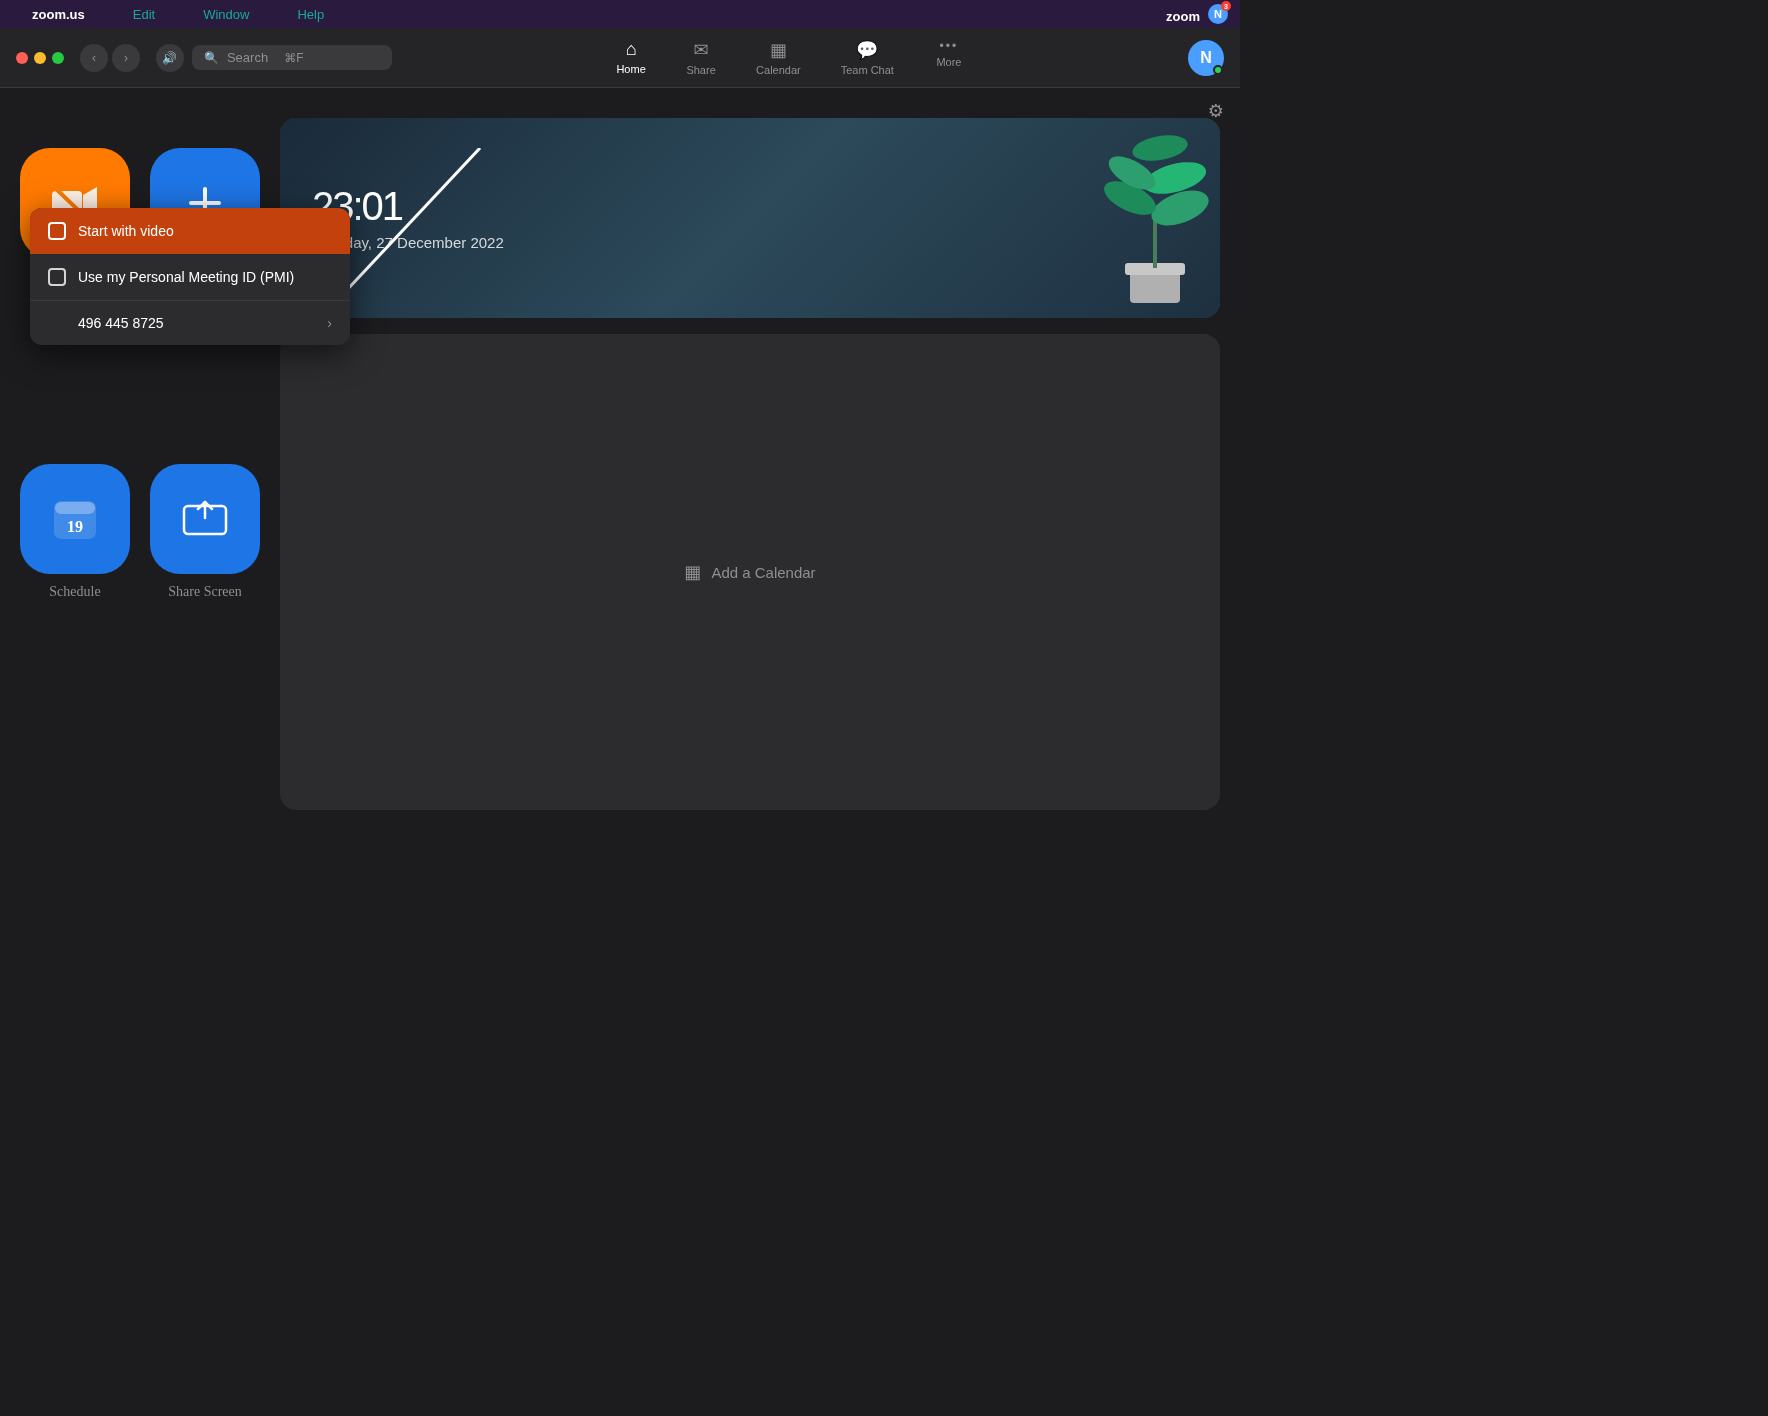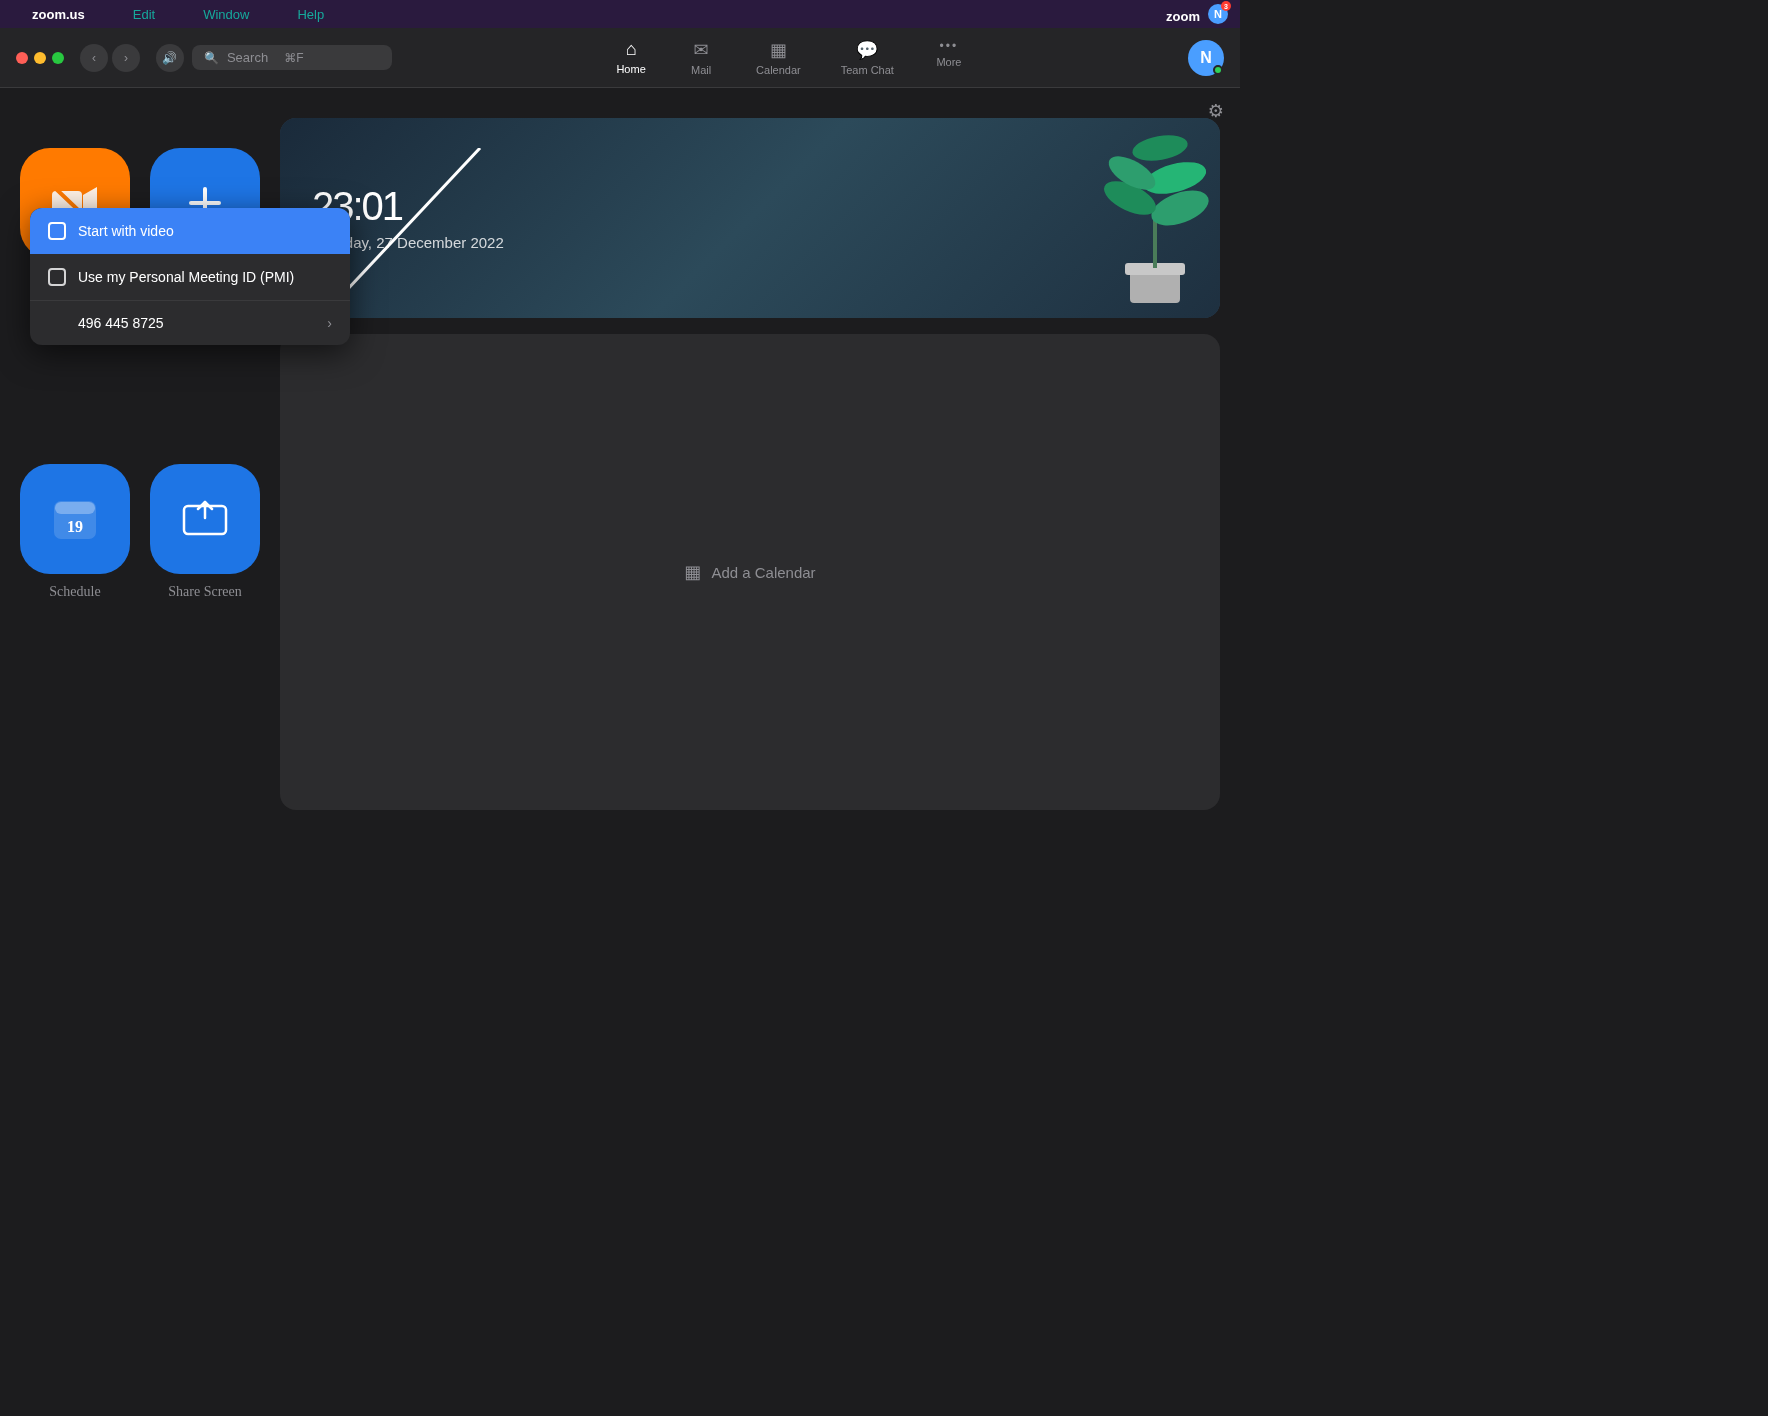--- a/index.html
+++ b/index.html
@@ -336,21 +336,21 @@
 
     .dropdown-item {
       display: flex;
       align-items: center;
       gap: 12px;
       padding: 14px 18px;
       cursor: pointer;
     }
 
     .dropdown-item:first-child {
-      background: #3b82f6;
+      background: #c2410c;
     }
 
     .dropdown-item:not(:last-child):not(:first-child) {
       border-bottom: 1px solid #3a3a3c;
     }
 
     .dropdown-checkbox {
       width: 18px;
       height: 18px;
       border: 2px solid rgba(255,255,255,0.8);
@@ -505,21 +505,21 @@
     <span class="search-text">Search</span>
     <span class="search-shortcut">⌘F</span>
   </div>
   <div class="toolbar-nav">
     <div class="toolbar-nav-item active">
       <span class="nav-icon">⌂</span>
       <span class="nav-label">Home</span>
     </div>
     <div class="toolbar-nav-item">
       <span class="nav-icon">✉</span>
-      <span class="nav-label">Mail</span>
+      <span class="nav-label">Share</span>
     </div>
     <div class="toolbar-nav-item">
       <span class="nav-icon">▦</span>
       <span class="nav-label">Calendar</span>
     </div>
     <div class="toolbar-nav-item">
       <span class="nav-icon">💬</span>
       <span class="nav-label">Team Chat</span>
     </div>
     <div class="toolbar-nav-item">

